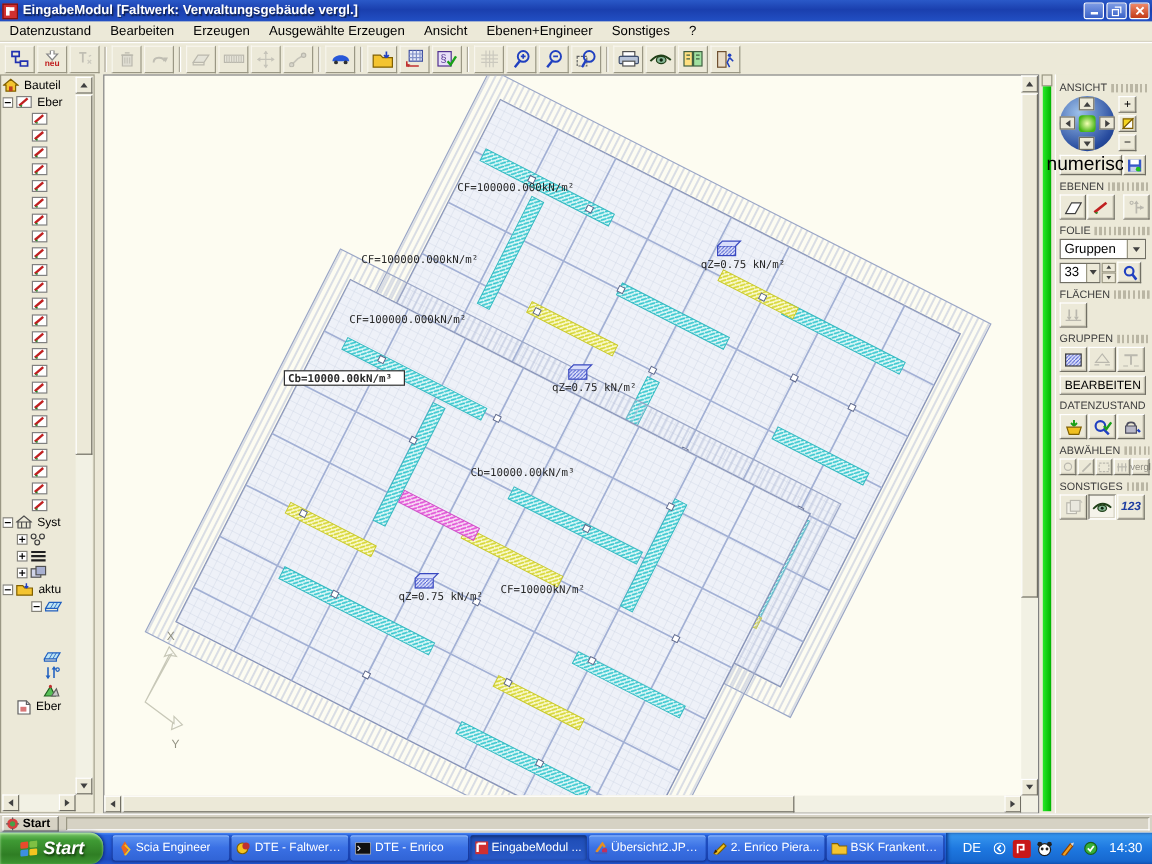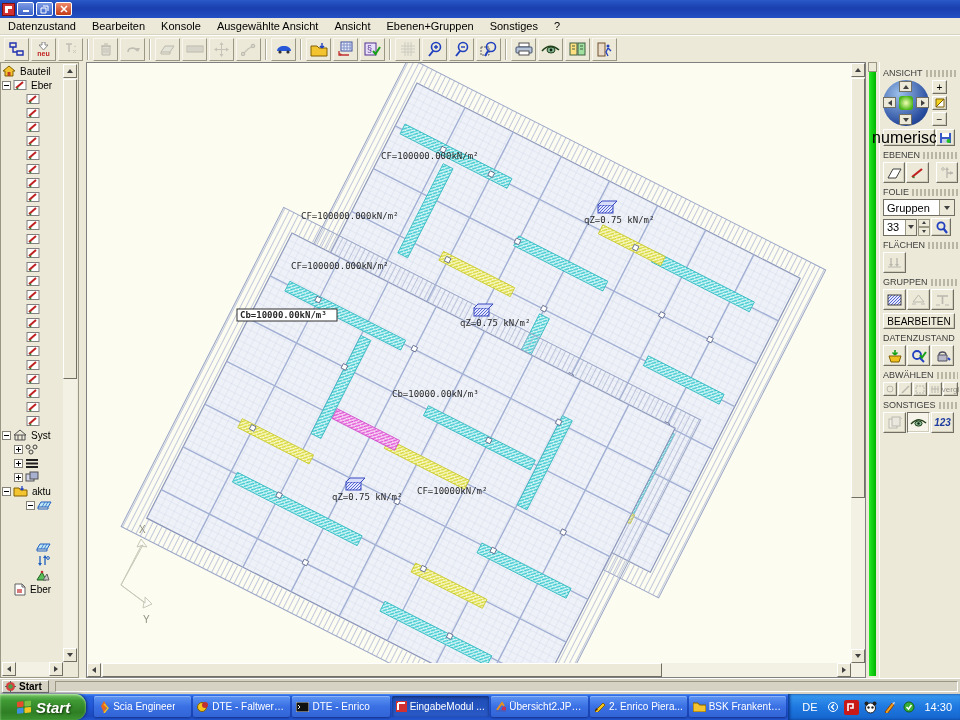--- a/index.html
+++ b/index.html
@@ -117,20 +117,21 @@
     background:linear-gradient(180deg,#3a9bf0 0%,#1e78e0 50%,#1565cc 100%);box-shadow:inset 2px 0 3px #0c3a90;color:#fff}
   #lang{color:#fff;font-size:11px;margin:0 4px}
   .tico{width:15px;height:15px;border-radius:2px;display:flex;align-items:center;justify-content:center}
   #clock{font-size:11px;margin-left:4px}
 </style>
 </head>
 <body>
 
 <div id="titlebar">
   <div class="appicon"></div>
+  <div class="ttl">EingabeModul [Faltwerk: Verwaltungsgebäude vergl.]</div>
   <div class="winbtn">
       <svg width="8" height="8">
         <path d="M1 6h6" stroke="#fff" stroke-width="2"></path>
       </svg>
     </div>
   <div class="winbtn">
       <svg width="9" height="9">
         <path d="M3 1h5v5M1 3h5v5H1z" fill="none" stroke="#fff"></path>
       </svg>
     </div>
@@ -138,24 +139,24 @@
       <svg width="8" height="8">
         <path d="M1 1l6 6M7 1L1 7" stroke="#fff" stroke-width="1.6"></path>
       </svg>
     </div>
 </div>
 
 <div id="menubar">
 
 <span class="mi">Datenzustand</span>
     <span class="mi">Bearbeiten</span>
-    <span class="mi">Konsole</span>
-    <span class="mi">Ausgewählte Ansicht</span>
+    <span class="mi">Erzeugen</span>
+    <span class="mi">Ausgewählte Erzeugen</span>
     <span class="mi">Ansicht</span>
-    <span class="mi">Ebenen+Gruppen</span>
+    <span class="mi">Ebenen+Engineer</span>
     <span class="mi">Sonstiges</span>
     <span class="mi">?</span>
   </div>
 
 <div id="toolbar">
   <div class="tb">
       <svg width="17" height="17">
         <path d="M2 2h6v4H2zM9 10h6v4H9z" fill="none" stroke="#2030b0" stroke-width="1.4"></path>
         <path d="M5 6v5h4" fill="none" stroke="#2030b0" stroke-width="1.4"></path>
       </svg>

